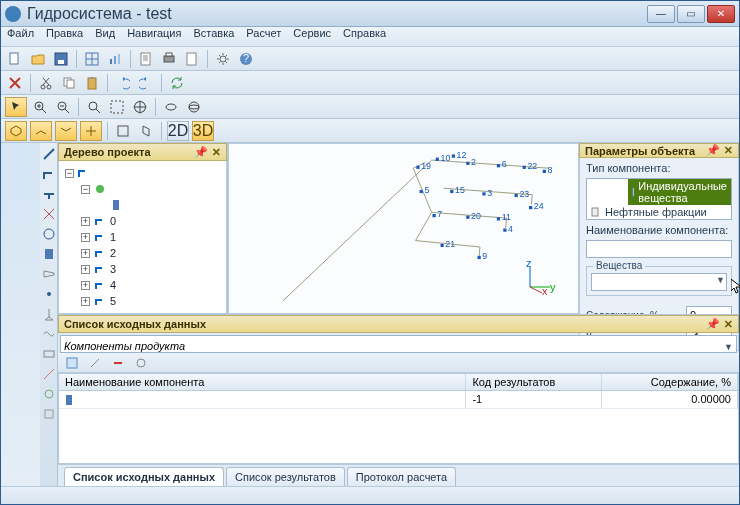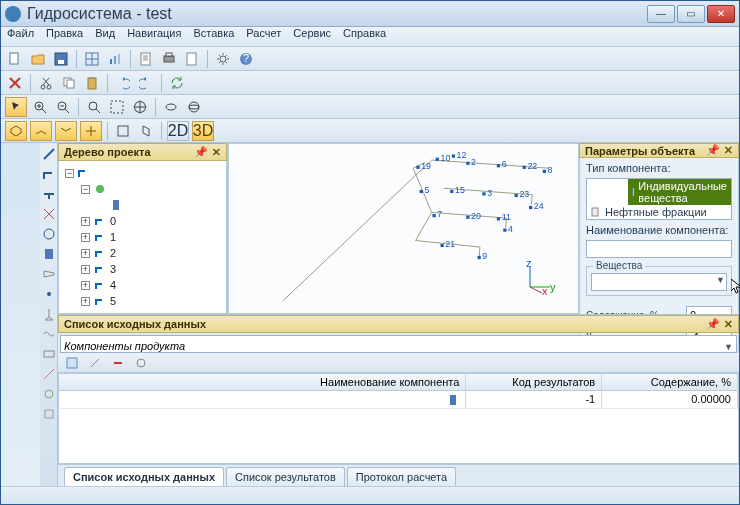--- a/index.html
+++ b/index.html
@@ -45,21 +45,21 @@
   .fieldset .legend { position:absolute; top:-7px; left:6px; background:#e9f0f7; padding:0 3px; font-size:10px; color:#2f4d6a;}
   .form-row { display:flex; align-items:center; gap:6px; }
   .form-row label { flex:1; font-size:10px;}
   .form-row .inp { width:46px; }
   .bottom-panel { height:150px; display:flex; flex-direction:column; border-top:1px solid #b1c5d8;}
   .combo { height:18px; border:1px solid #9ab3cb; background:#fff; display:flex; align-items:flex-end; padding:0 3px; font-size:11px;font-style:italic;}
   .combo .dd { margin-left:auto; font-size:9px; color:#456;}
   .btoolbar { height:20px; background:linear-gradient(to bottom,#ebf2f8,#d9e5f0); display:flex; align-items:center; gap:3px; padding:0 4px; border-bottom:1px solid #b7cbde;}
   .grid { flex:1; background:#fff; border:1px solid #b7cbde; display:flex; flex-direction:column; font-size:11px; overflow:hidden;}
   .grid-head { display:flex; background:linear-gradient(to bottom,#f3f7fb,#dde8f2); border-bottom:1px solid #b7cbde;}
-  .gh, .gc { padding:2px 6px; border-right:1px solid #cbd8e5; overflow:hidden; white-space:nowrap;text-align:right;}
+  .gh, .gc { padding:2px 6px; border-right:1px solid #cbd8e5; overflow:hidden; white-space:nowrap;}
   .grid-row { display:flex; border-bottom:1px solid #e3ebf3;}
   .c1 { width:60%; } .c2 { width:20%; } .c3 { width:20%; text-align:right;}
   .bottom-tabs { height:22px; display:flex; align-items:flex-end; gap:2px; padding:0 6px; background:#e0eaf4; border-top:1px solid #b7cbde;}
   .btab { padding:3px 8px; border:1px solid #a9bed2; background:linear-gradient(to bottom,#f5f9fd,#e0eaf4); border-bottom:none; font-size:11px; color:#234; border-radius:3px 3px 0 0;}
   .btab.active { background:#fff; font-weight:bold;}
   .statusbar { height:18px; background:linear-gradient(to bottom,#e8f0f8,#d6e4ef); border-top:1px solid #b7cbde;}
   .cursor-ptr { position:absolute; width:12px; height:16px; pointer-events:none;}
 </style>
 </head>
 <body>

